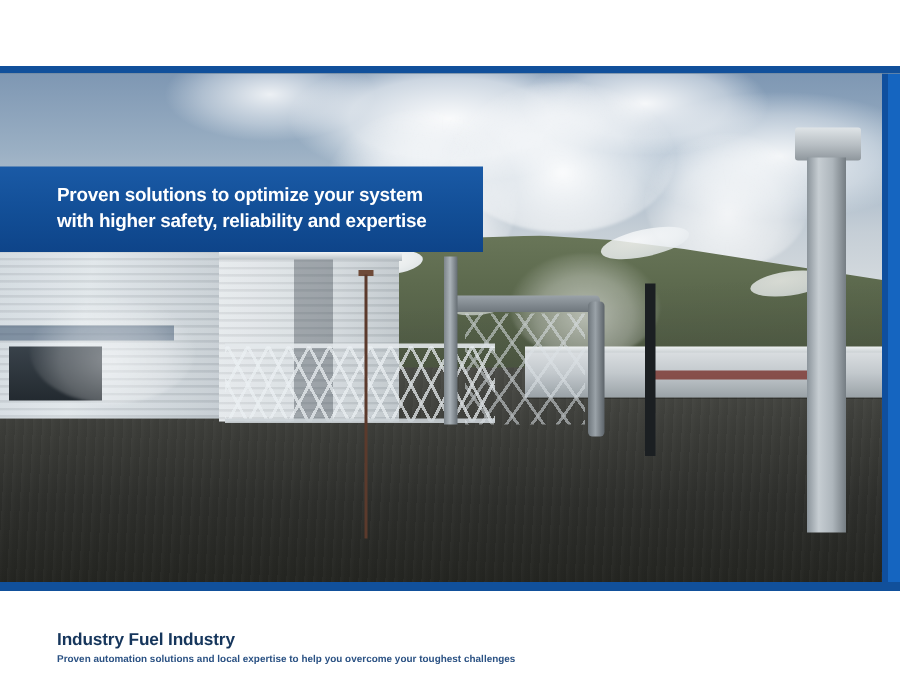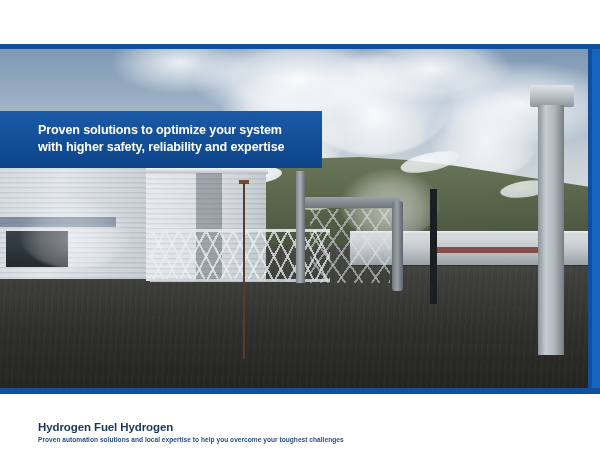--- a/index.html
+++ b/index.html
@@ -418,19 +418,19 @@
     <div class="headline-banner">
       <span class="line">Proven solutions to optimize your system</span>
       <span class="line">with higher safety, reliability and expertise</span>
     </div>
   </div>
 
   <div class="mid-rule"></div>
 
   <div class="footer">
     <div class="footer-text">
-      <span class="footer-title">Hydrogen Fuel Hydrogen</span>
+      <span class="footer-title">Industry Fuel Industry</span>
       <span class="footer-sub">Proven automation solutions and local expertise to help you overcome your toughest challenges</span>
     </div>
 
   </div>
 
 </div>
 
 </body></html>

